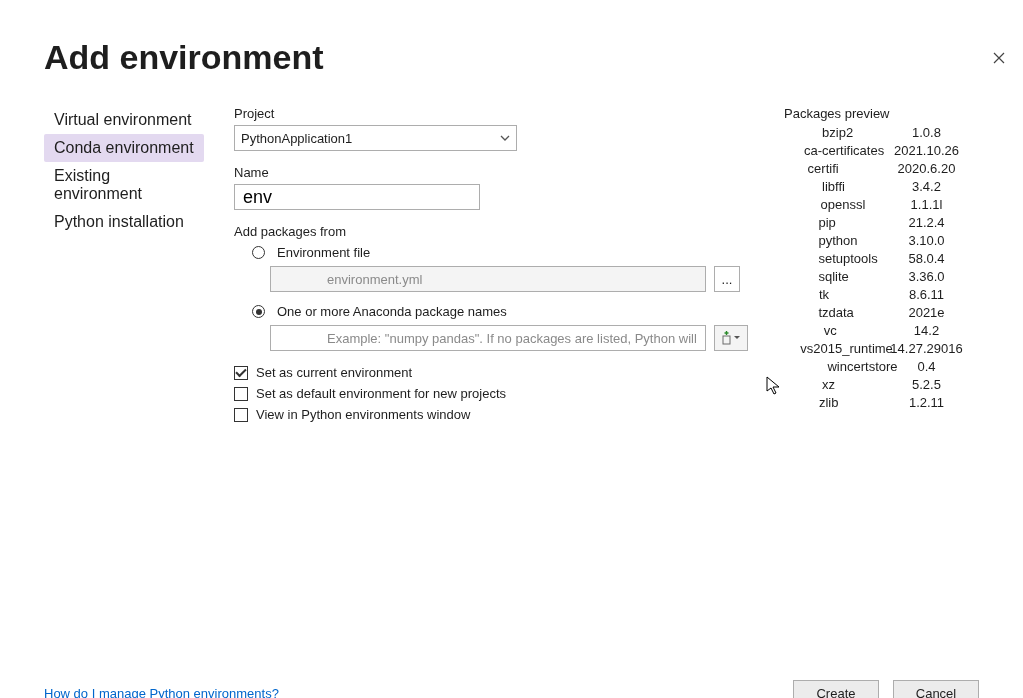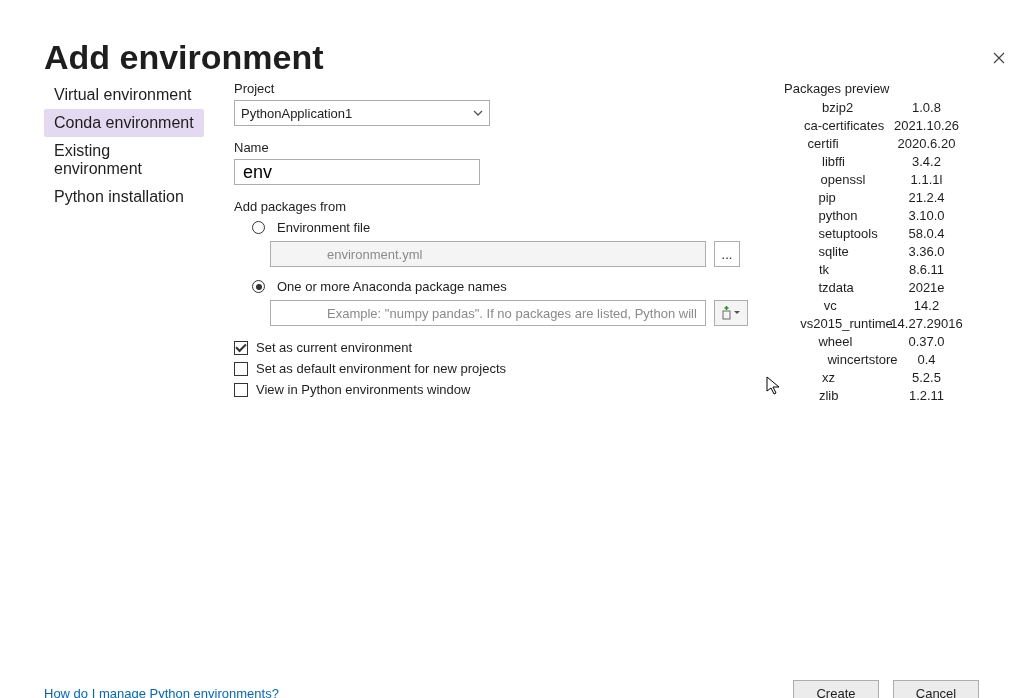--- a/index.html
+++ b/index.html
@@ -28,21 +28,21 @@
     display: flex;
     align-items: center;
     justify-content: center;
     cursor: pointer;
     color: #444;
   }
   .close-x svg { width: 12px; height: 12px; }
   .title {
     font-size: 34px;
     font-weight: 600;
-    margin: 38px 0 4px 0;
+    margin: 38px 0 29px 0;
   }
   .body {
     display: flex;
     gap: 30px;
   }
   .sidebar {
     width: 160px;
     display: flex;
     flex-direction: column;
   }
@@ -67,21 +67,21 @@
   .select-wrap, .text-input {
     border: 1px solid #adadad;
     height: 26px;
     display: flex;
     align-items: center;
     padding: 0 6px;
     font-size: 13px;
     background: #fff;
   }
   .select-wrap {
-    width: 256px;
+    width: 283px;
     justify-content: space-between;
     cursor: pointer;
     text-align: center;
   }
   .text-input { width: 246px; }
   .text-input input {
     border: none;
     outline: none;
     width: 100%;
     font-size: 18px;
@@ -315,24 +315,20 @@
           </div>
           <div class="pkg-row">
             <span class="pkg-name">vc</span>
             <span class="pkg-ver">14.2</span>
           </div>
           <div class="pkg-row">
             <span class="pkg-name">vs2015_runtime</span>
             <span class="pkg-ver">14.27.29016</span>
           </div>
           <div class="pkg-row">
-            <span class="pkg-name">wheel</span>
-            <span class="pkg-ver">0.37.0</span>
-          </div>
-          <div class="pkg-row">
             <span class="pkg-name">wincertstore</span>
             <span class="pkg-ver">0.4</span>
           </div>
           <div class="pkg-row">
             <span class="pkg-name">xz</span>
             <span class="pkg-ver">5.2.5</span>
           </div>
           <div class="pkg-row">
             <span class="pkg-name">zlib</span>
             <span class="pkg-ver">1.2.11</span>

